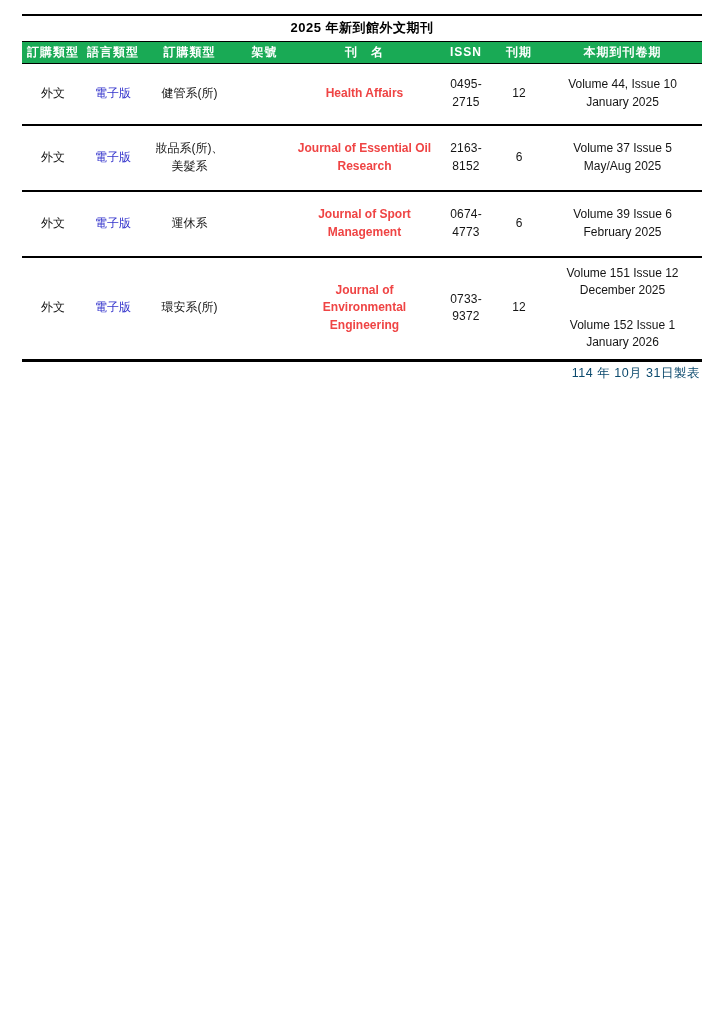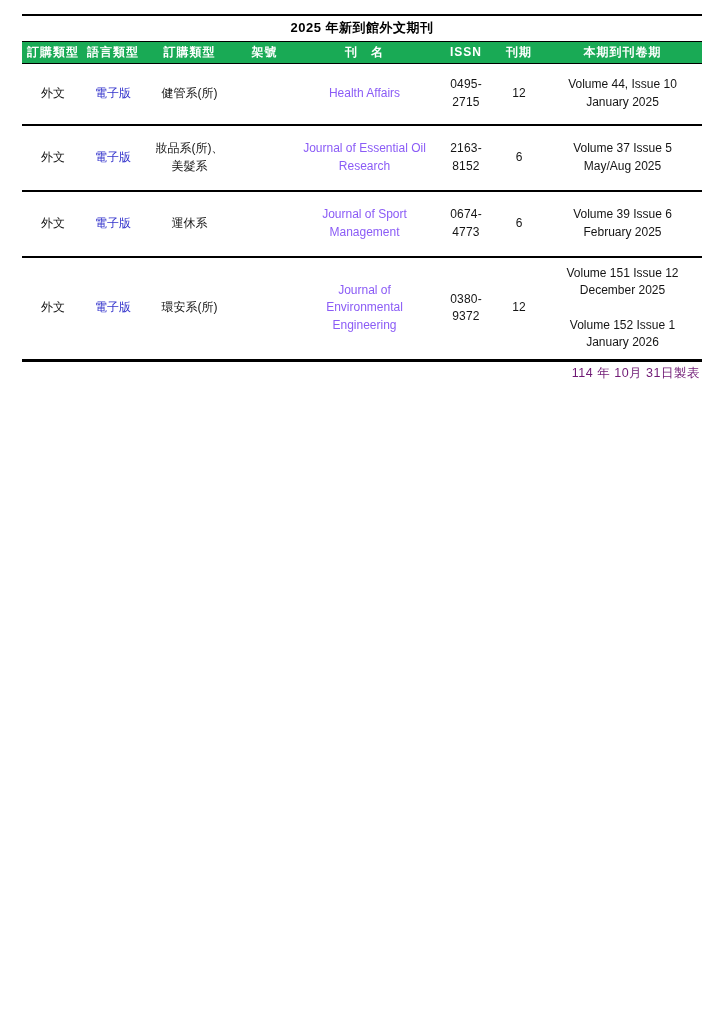--- a/index.html
+++ b/index.html
@@ -33,33 +33,33 @@
     border-bottom: 2px solid #000;
     text-align: center; vertical-align: middle;
     font-size: 12px; padding: 0; line-height: 1.45;
   }
   tr.r1 td { height: 60px; }
   tr.r2 td { height: 64px; }
   tr.r3 td { height: 64px; }
   tr.r4 td { height: 101px; border-bottom-width: 3px; }
   td.name {
     text-align: left; padding-left: 3px;
-    font-size: 12.5px; font-weight: 400; line-height: 1.35;
-    white-space: pre-line; color: #8b5cf6;
+    font-size: 12.5px; font-weight: 700; line-height: 1.35;
+    white-space: pre-line; color: #ef4444;
   }
   td.dept { white-space: pre-line; line-height: 1.5; }
   td.issn { font-size: 11px; letter-spacing: 0.2px; }
   td.freq { font-size: 15px; }
   td.issue { font-size: 11.5px; white-space: pre-line; line-height: 1.45; }
   td.sub a {
     color: var(--link, #3333CC);
     cursor: pointer;
   }
   .footer {
-    text-align: right; font-size: 12.5px; color: #701a75;
+    text-align: right; font-size: 12.5px; color: #0c4a6e;
     padding: 3px 2px 0 0; letter-spacing: 0.5px;
   }
 </style>
 </head>
 <body>
 
 <div class="doc">
   <div class="top-rule"></div>
   <div class="title">2025 年新到館外文期刊</div>
 
@@ -124,21 +124,21 @@
 February 2025</td>
       </tr>
       <tr class="r4">
         <td class="lang">外文</td>
         <td class="sub"><a>電子版</a></td>
         <td class="dept">環安系(所)</td>
         <td class="shelf"></td>
         <td class="name">Journal of
 Environmental
 Engineering</td>
-        <td class="issn">0380-9372</td>
+        <td class="issn">0733-9372</td>
         <td class="freq">12</td>
         <td class="issue">Volume 151 Issue 12
 December 2025
 
 Volume 152  Issue 1
 January 2026</td>
       </tr>
     </tbody>
   </table>
 

